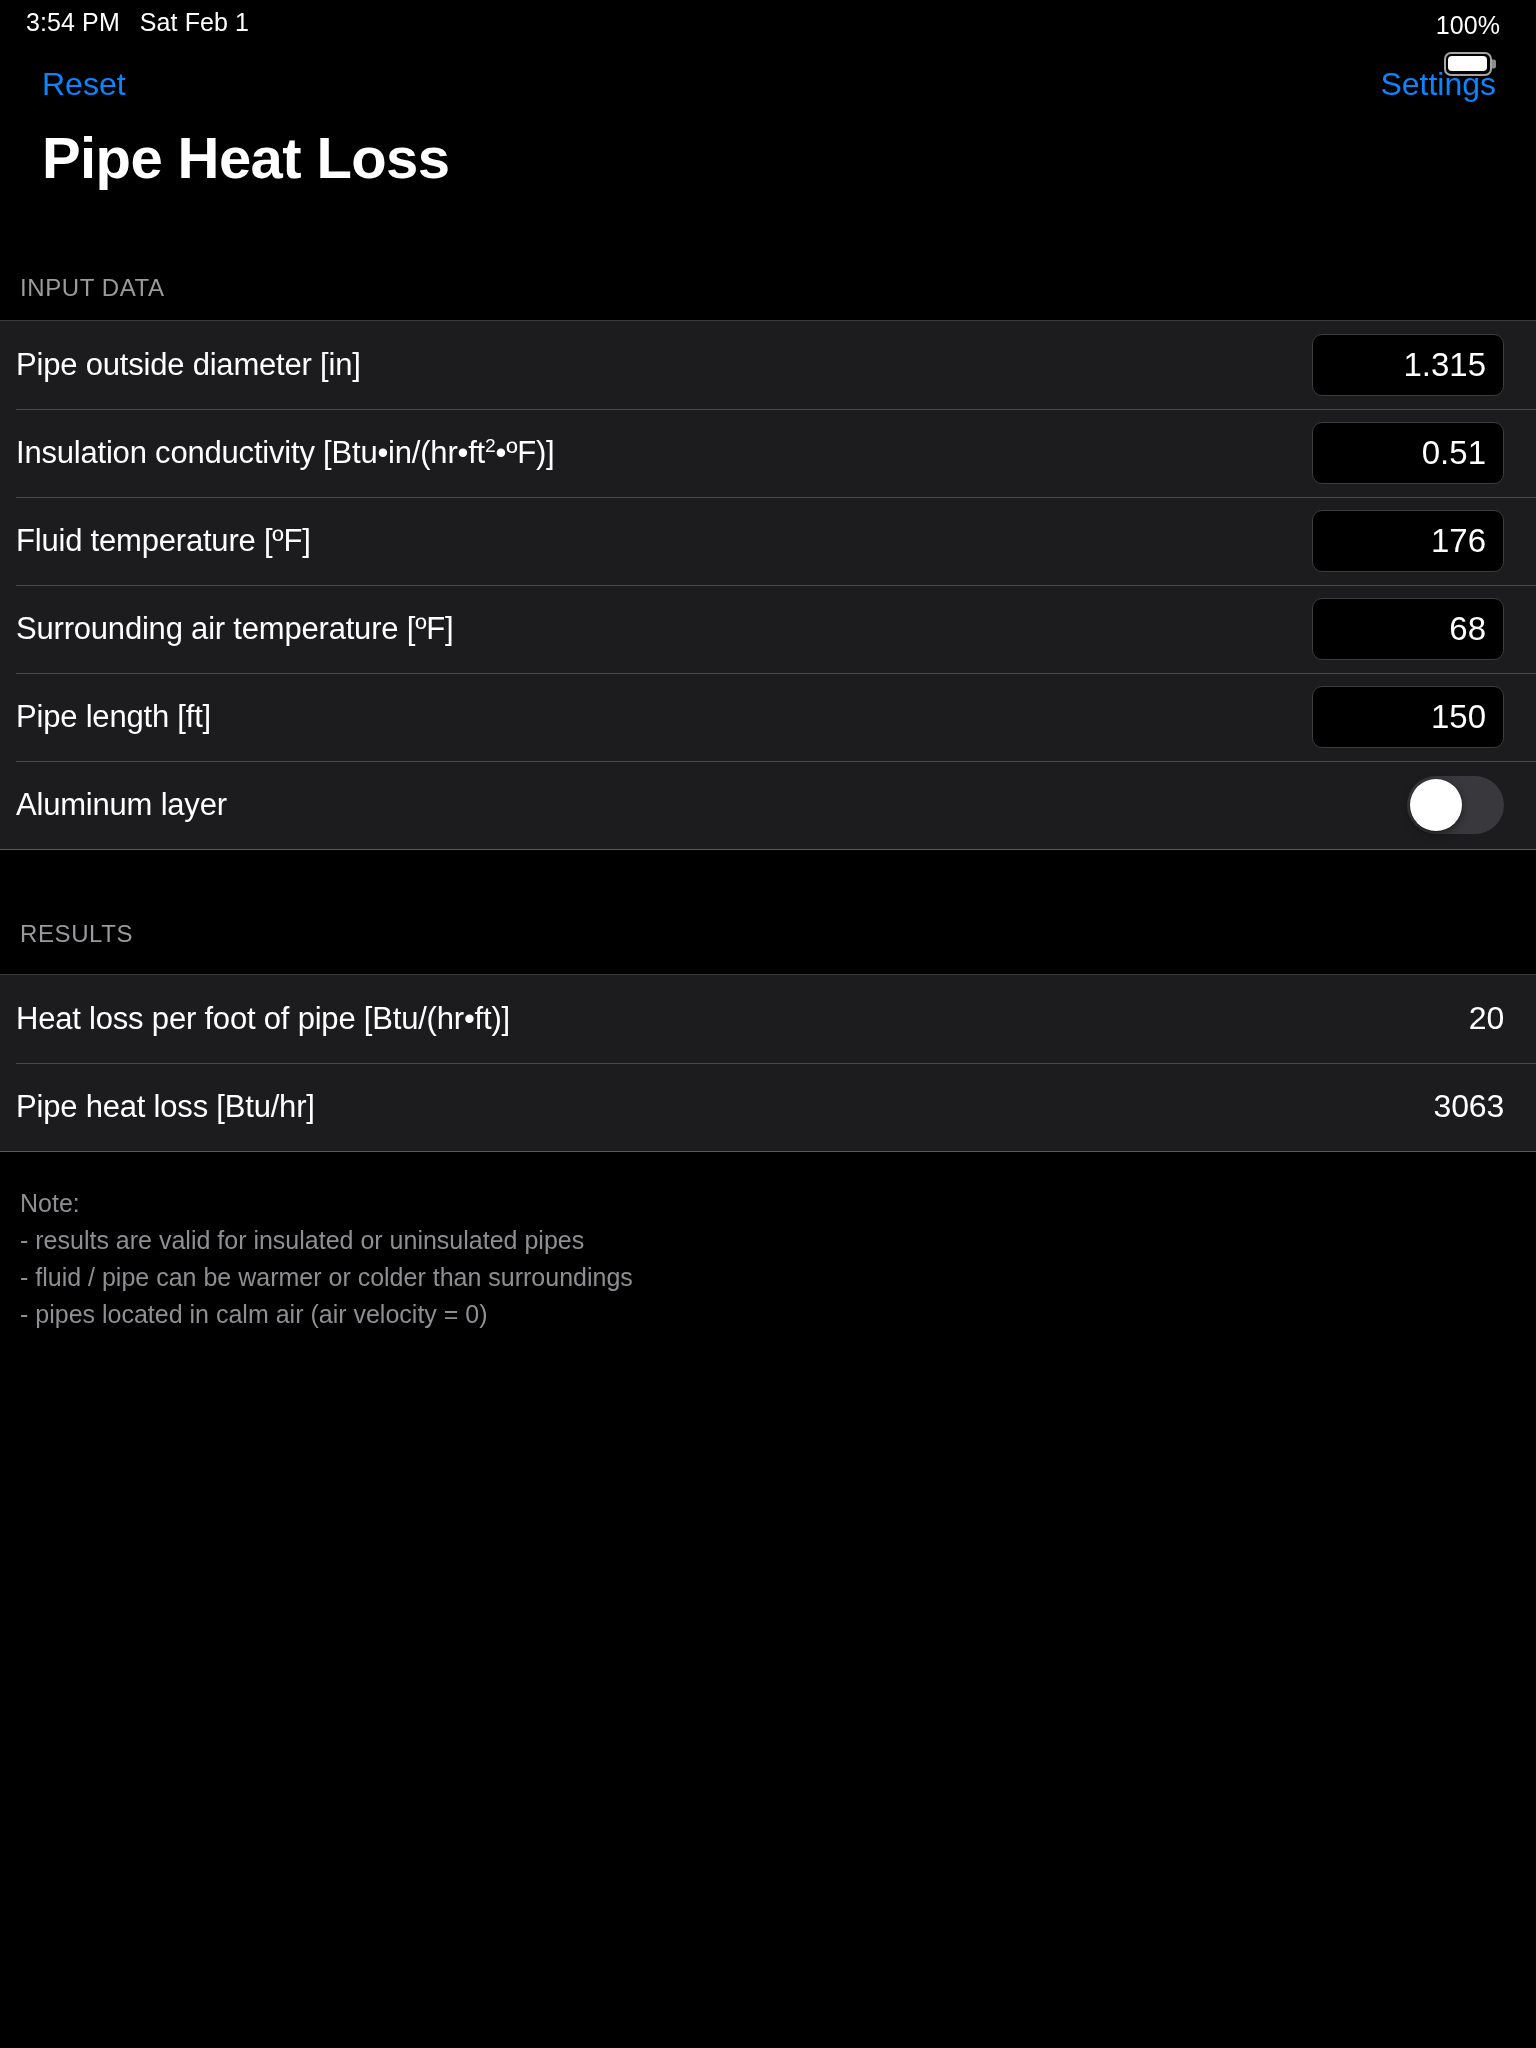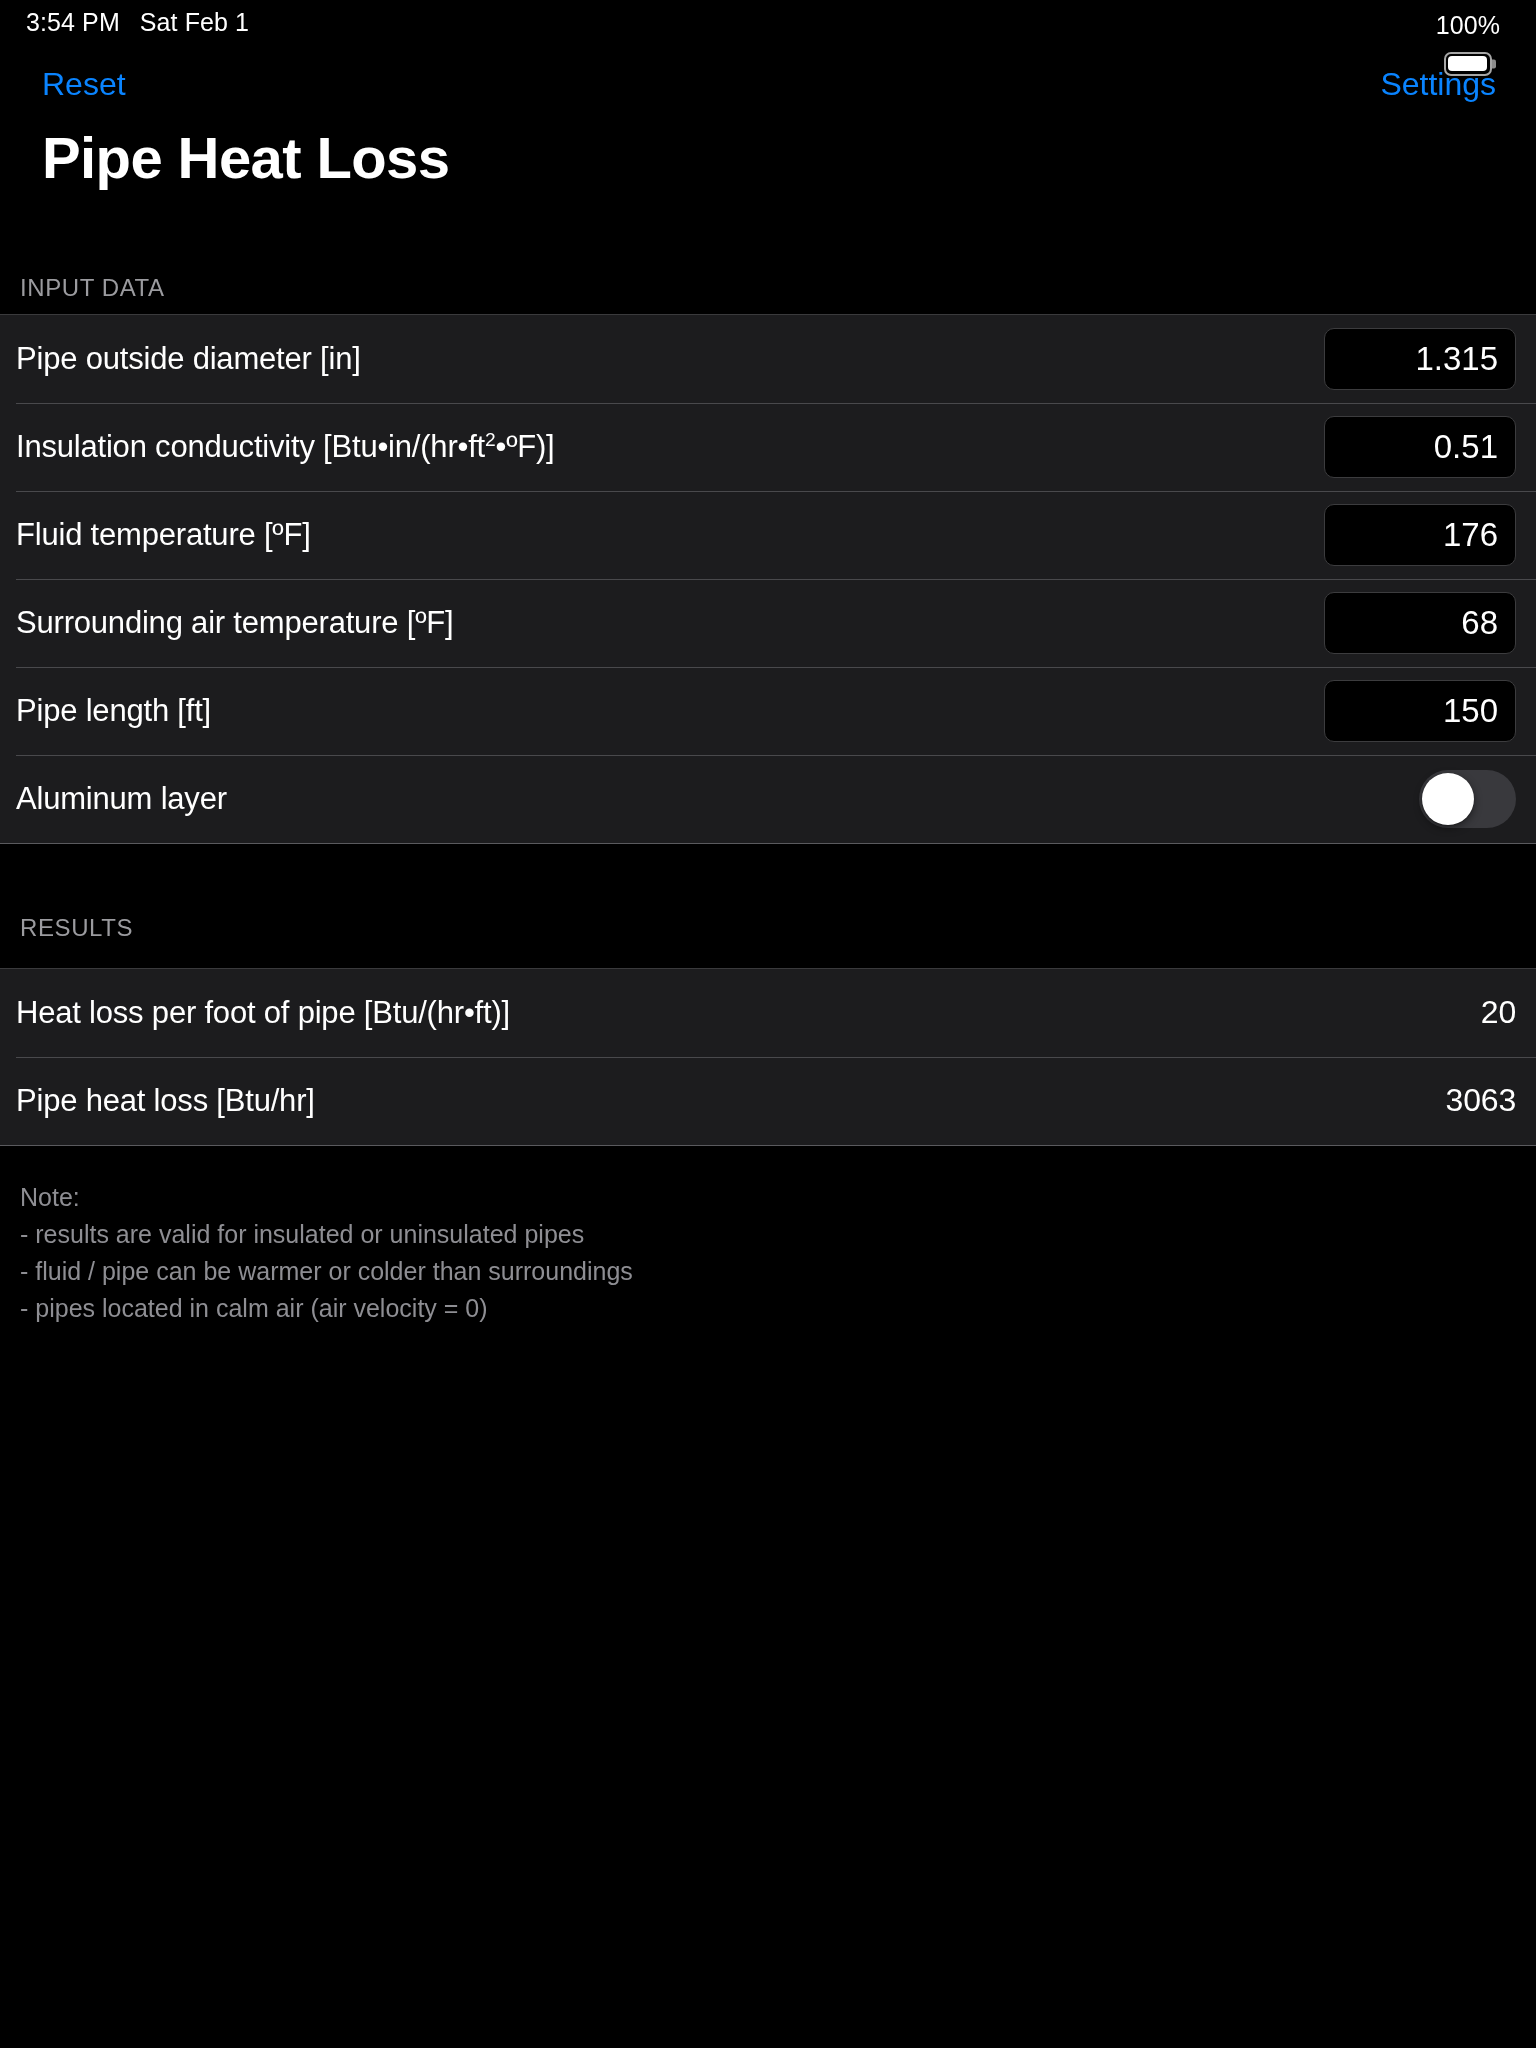--- a/index.html
+++ b/index.html
@@ -89,35 +89,35 @@
     line-height: 1.1;
   }
 
   
   .section-header {
     color: #9b9b9f;
     font-size: 24px;
     letter-spacing: 0.6px;
     padding-left: 20px;
   }
-  #input-header { padding-top: 84px; padding-bottom: 12px; }
+  #input-header { padding-top: 84px; padding-bottom: 18px; }
   #results-header { padding-top: 70px; padding-bottom: 26px; }
 
   
   .table-group {
     background: #1c1c1e;
     border-top: 1px solid #3a3a3c;
     border-bottom: 1px solid #5a5a5e;
   }
   .row {
     position: relative;
     height: 88px;
     display: flex;
     align-items: center;
-    padding: 0 20px 0 16px;
+    padding: 0 32px 0 16px;
   }
   .row + .row::before {
     content: "";
     position: absolute;
     left: 16px;
     right: 0;
     top: 0;
     height: 1px;
     background: #49494c;
   }

